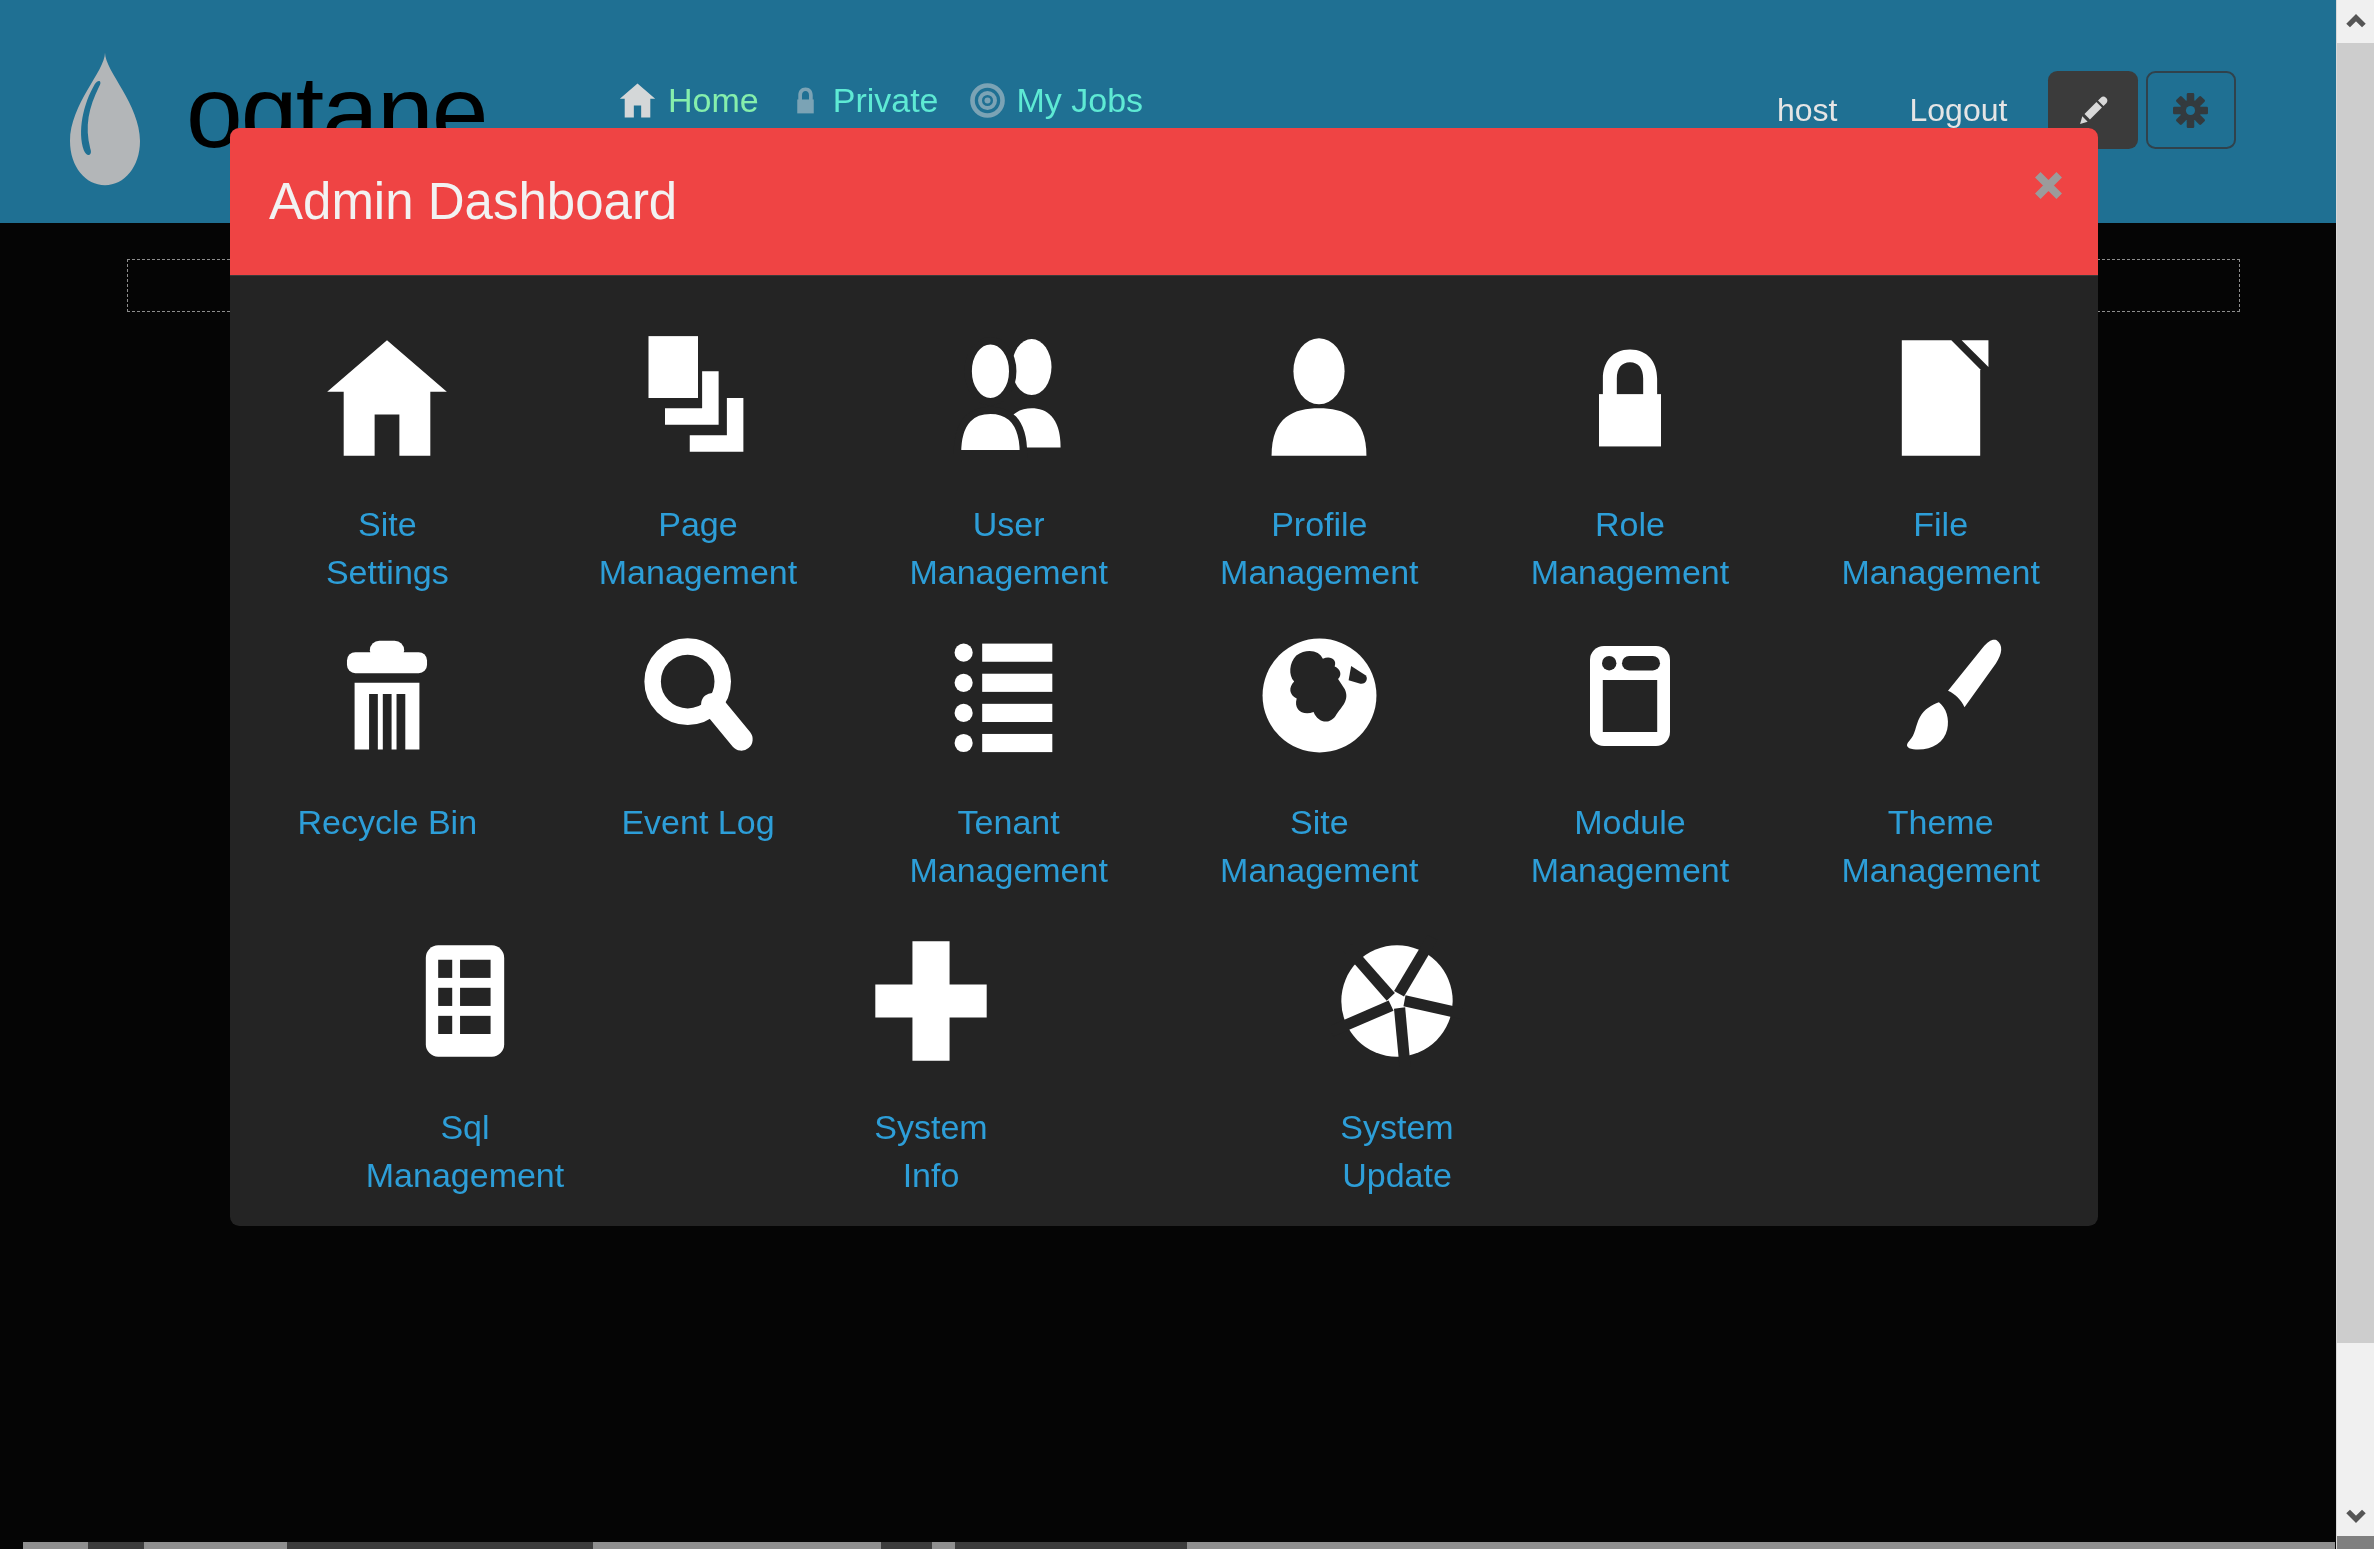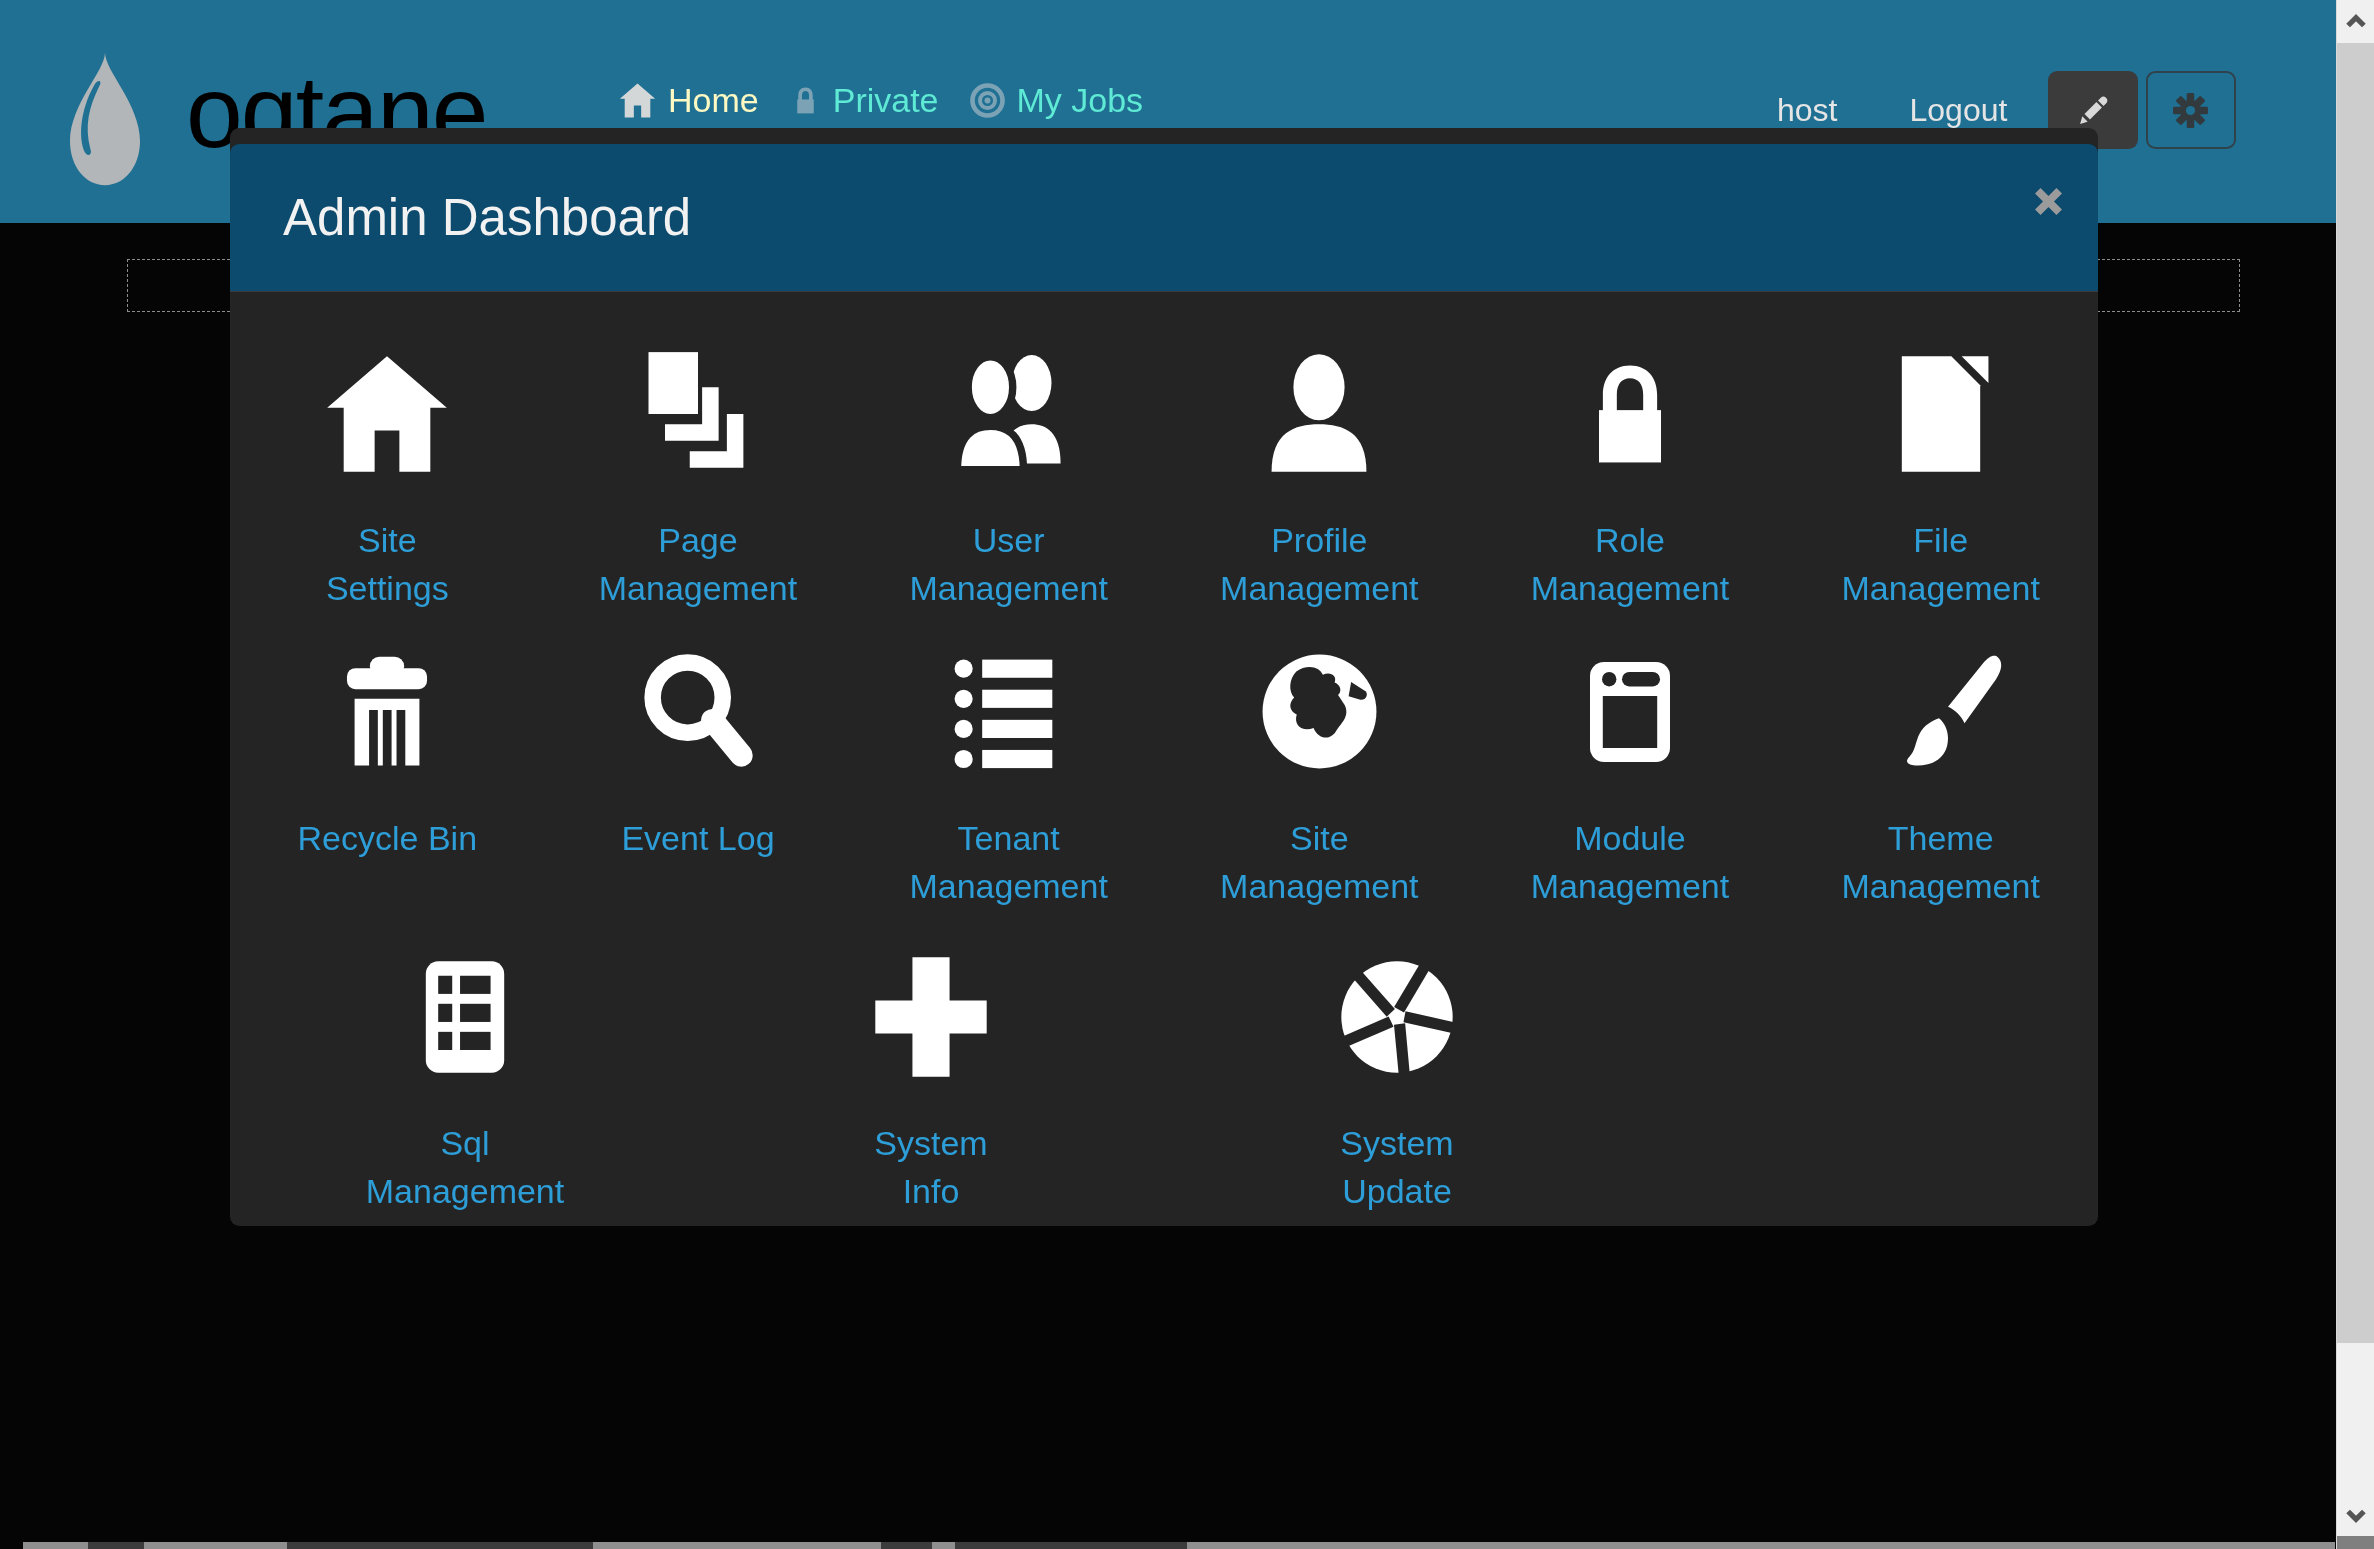--- a/index.html
+++ b/index.html
@@ -22,21 +22,21 @@
     position:absolute; left:186px; top:61px;
     font-size:102px; font-weight:500; letter-spacing:-1.9px;
     color:#000000; line-height:1;
   }
   .main-nav {
     position:absolute; left:618px; top:70px; height:61px;
     display:flex; align-items:center; gap:30px;
   }
   .nav-item { display:flex; align-items:center; gap:11px; cursor:pointer; }
   .nav-item .nav-label { font-size:34px; }
-  .nav-item.active { color:#fef9c3; }
+  .nav-item.active { color:#86efac; }
   .nav-item.muted { color:#5eead4; }
 
   .user-cluster {
     position:absolute; left:1777px; top:69px; height:82px;
     display:flex; align-items:center;
   }
   .user-link { font-size:32px; color:#e5e5e5; cursor:pointer; }
   .user-link.host { margin-right:72px; }
   .user-link.logout { margin-right:41px; }
   .icon-btn {
@@ -51,24 +51,24 @@
     position:absolute; left:127px; top:259px; width:2113px; height:53px;
     border:1.9px dashed #8d8d8d; z-index:1;
   }
 
   
   .modal {
     position:absolute; left:230px; top:128px; width:1868px; height:1098px;
     background:#242424; border-radius:9.3px; z-index:2;
   }
   .modal-header {
-    position:relative; height:148px; background:#0c4a6e;
+    position:relative; height:148px; background:#ef4444;
     border-bottom:0.9px solid #3a3a3a;
     border-radius:9.3px 9.3px 0 0;
-    display:flex; align-items:center; padding-left:53px;margin-top:16px;
+    display:flex; align-items:center; padding-left:39px;
   }
   .modal-title { font-size:51px; color:#f2f2f2; font-weight:400; }
   .modal-close {
     position:absolute; top:33px; right:26px; width:48px; height:48px;
     display:flex; align-items:center; justify-content:center; cursor:pointer;
   }
   .modal-body { padding-top:52px; }
   .tile-row { display:grid; grid-template-columns:repeat(6,1fr); padding:0 2px; }
   .tile-row.cols4 { grid-template-columns:repeat(4,1fr); }
   .tile-row.r1 { margin-bottom:30px; }

